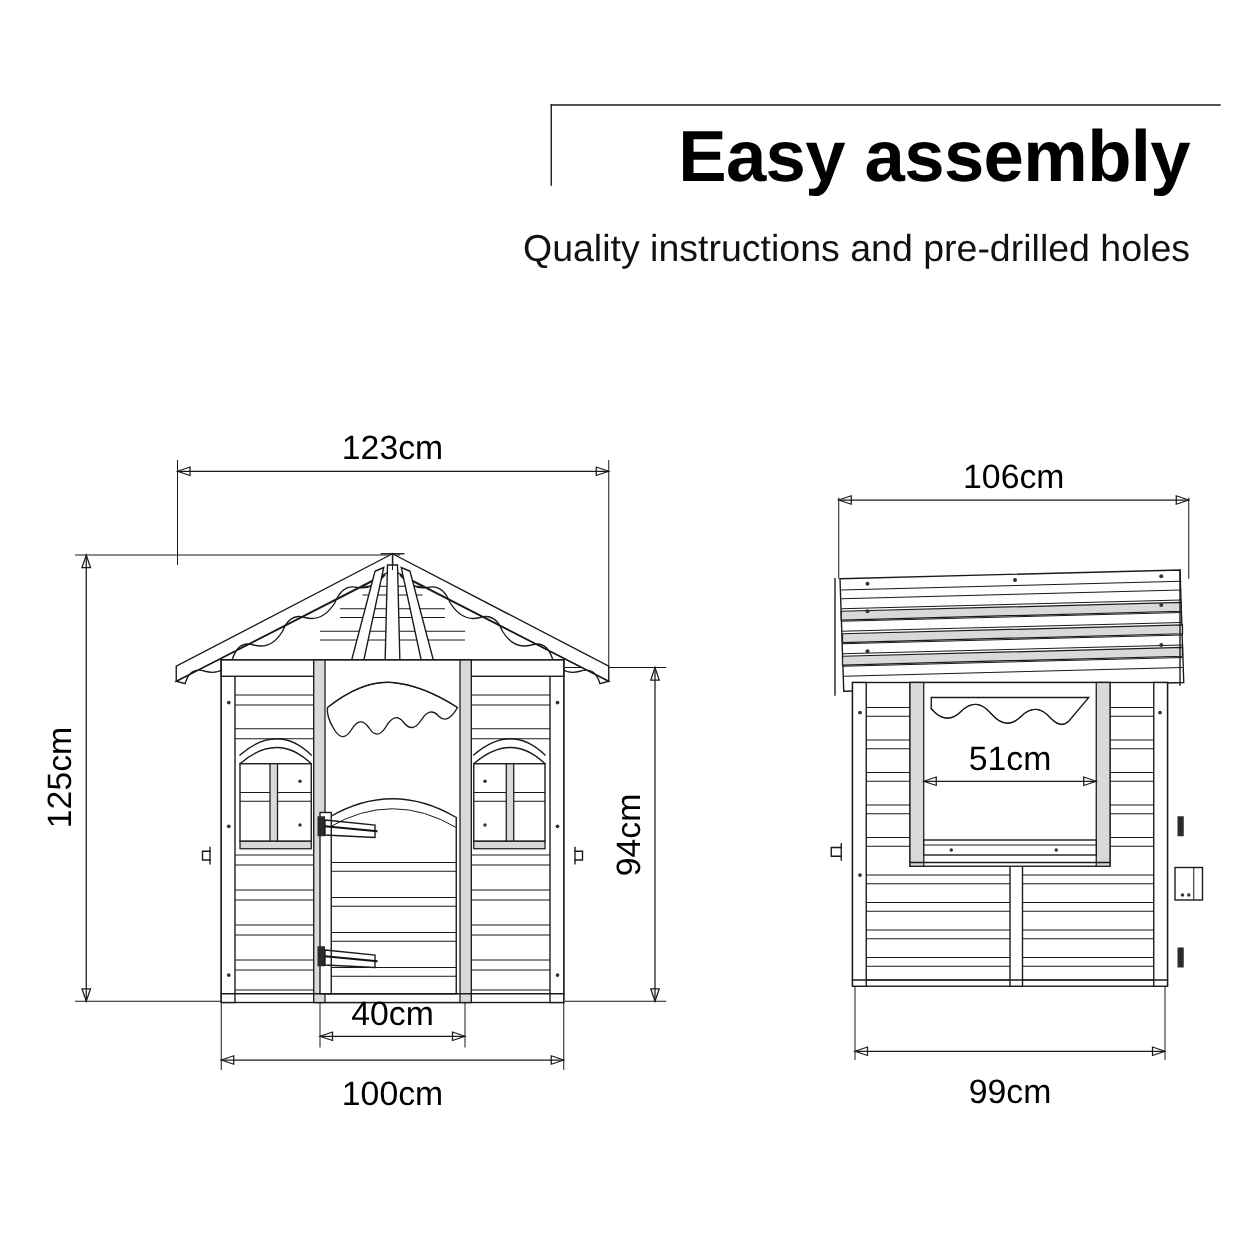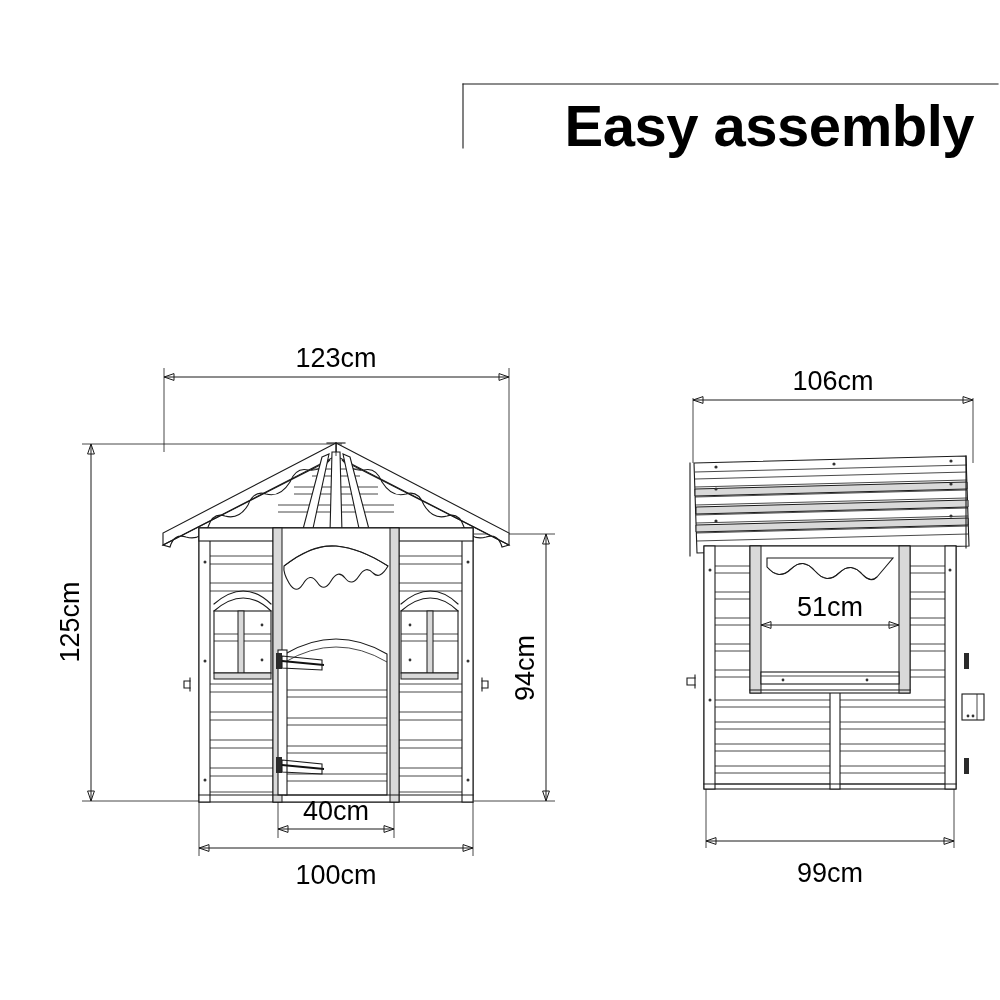--- a/index.html
+++ b/index.html
@@ -2,21 +2,21 @@
 <html><head>
 <meta charset="utf-8">
 <title>Easy assembly — playhouse dimensions</title>
 <style>
   html,body{margin:0;padding:0;}
   body{
     width:1000px;height:1000px;background:#ffffff;
     font-family:"Liberation Sans","DejaVu Sans",sans-serif;
     color:#111111;overflow:hidden;position:relative;
   }
-  #root{position:relative;width:812px;height:1000px;margin-left:22px;}
+  #root{position:relative;width:812px;height:1000px;}
   .heading-wrap{position:absolute;left:0;top:0;width:1000px;height:250px;}
   .title{
     position:absolute;right:48px;top:97px;
     font-size:58px;font-weight:700;letter-spacing:-0.5px;
     line-height:1;text-align:right;white-space:nowrap;color:#000;
   }
   .subtitle{
     position:absolute;right:48px;top:185px;
     font-size:30px;font-weight:400;line-height:1;
     text-align:right;white-space:nowrap;color:#111;
@@ -40,20 +40,21 @@
 <body>
 
 <div id="root">
 
   <div class="heading-wrap">
     <svg class="diagram" width="1000" height="250" aria-hidden="true">
       <path class="ln" d="M 441 84 L 976 84"></path>
       <path class="ln" d="M 441 84 L 441 148"></path>
     </svg>
     <div class="title">Easy assembly</div>
+    <div class="subtitle">Quality instructions and pre-drilled holes</div>
   </div>
 
   <svg class="diagram" width="1000" height="1000" viewBox="0 0 1000 1000">
 
     <g>
       <path class="ext" d="M 142 368 L 142 452"></path>
       <path class="ext" d="M 487 368 L 487 534"></path>
       <path class="dim" d="M 142 377 L 487 377"></path>
       <path class="dim" d="M 142 377 l 10 -3.4 l 0 6.8 z" fill="#1a1a1a"></path>
       <path class="dim" d="M 487 377 l -10 -3.4 l 0 6.8 z" fill="#1a1a1a"></path>

